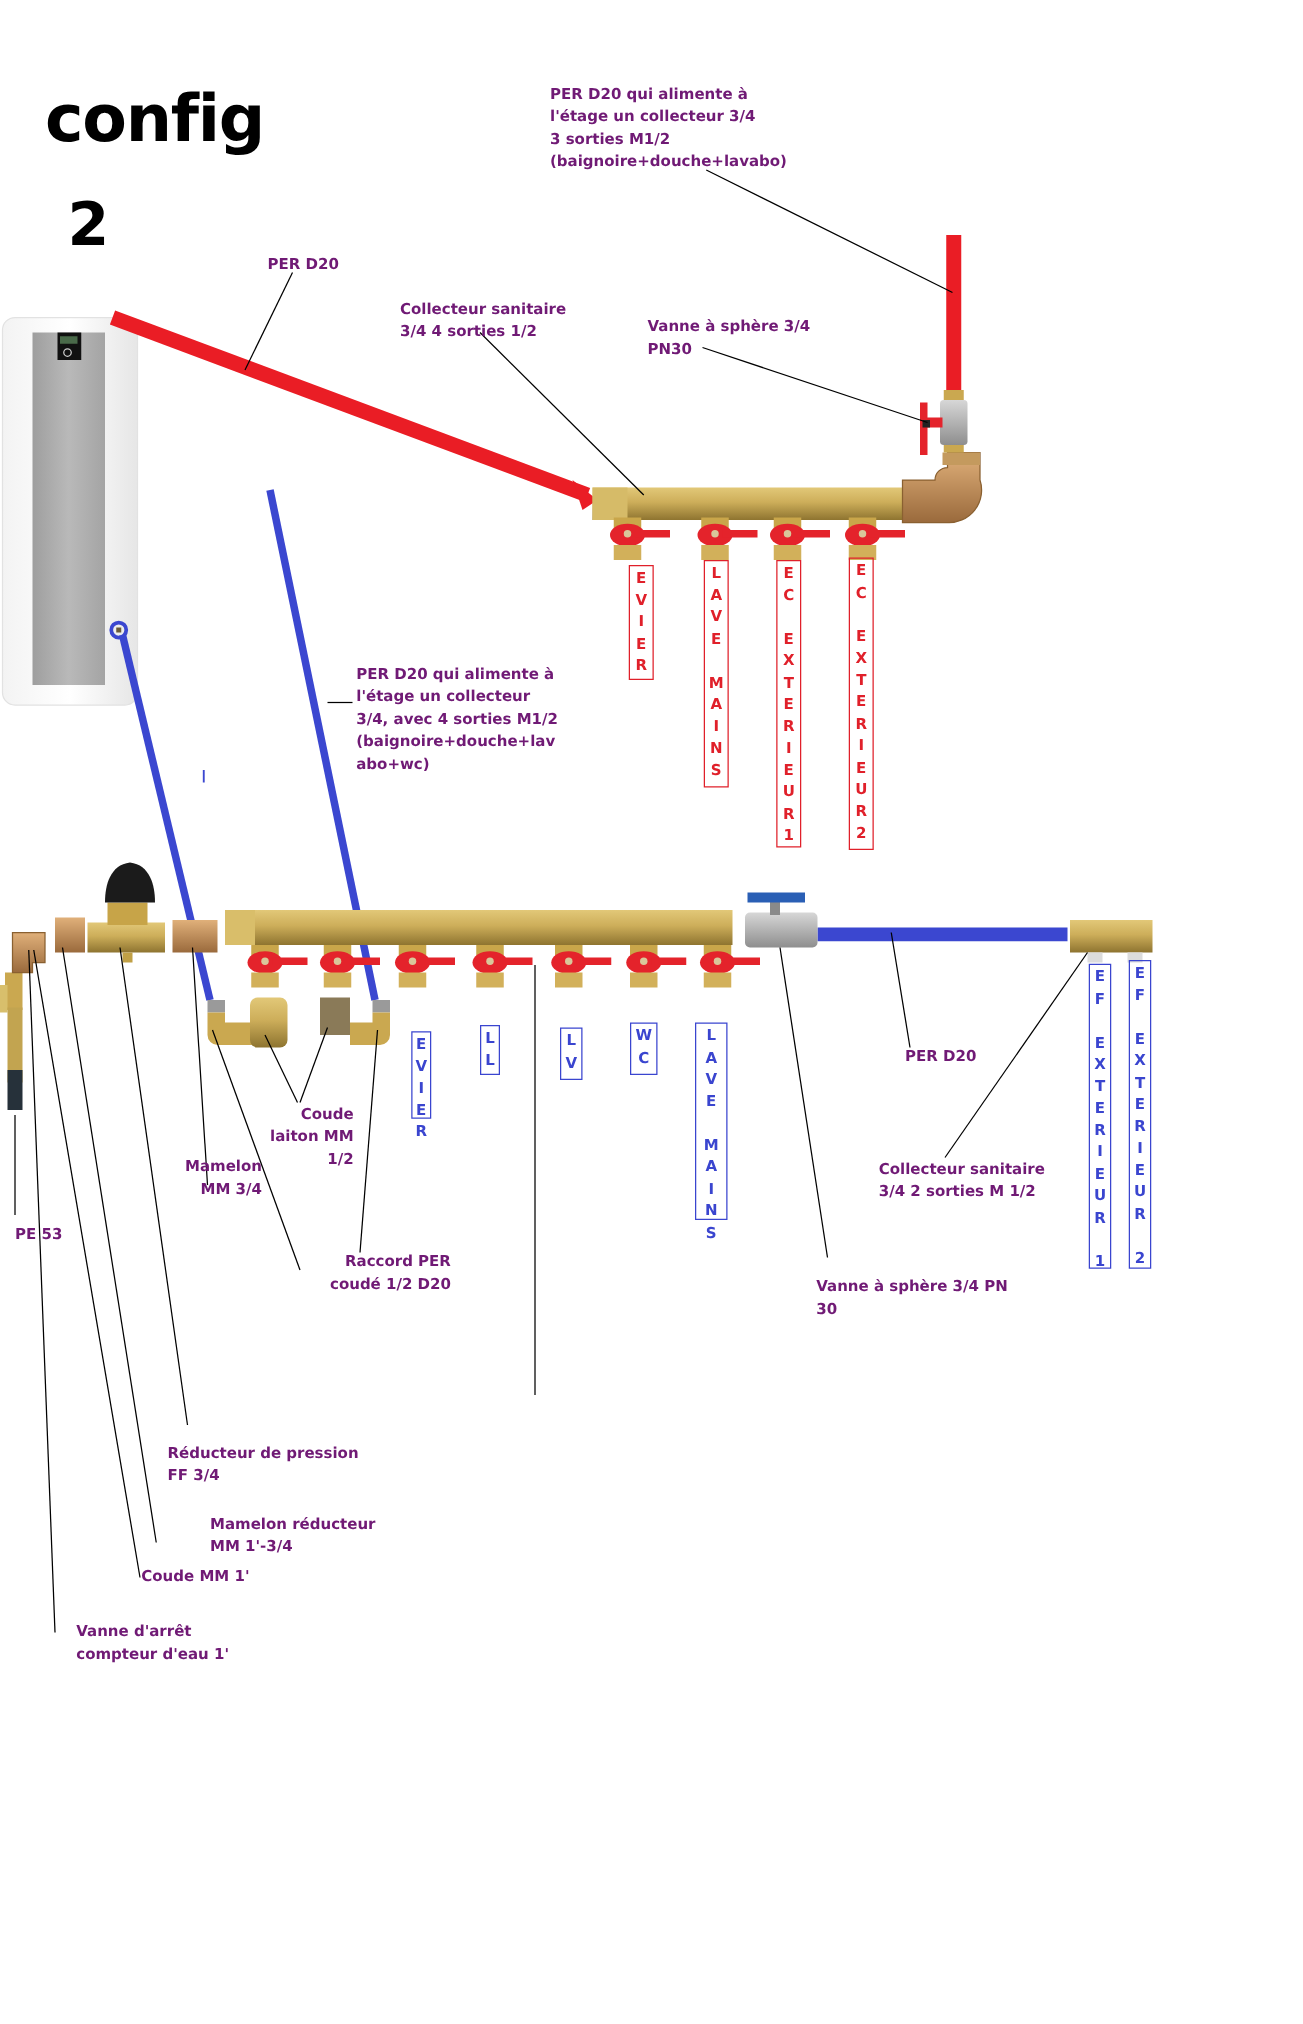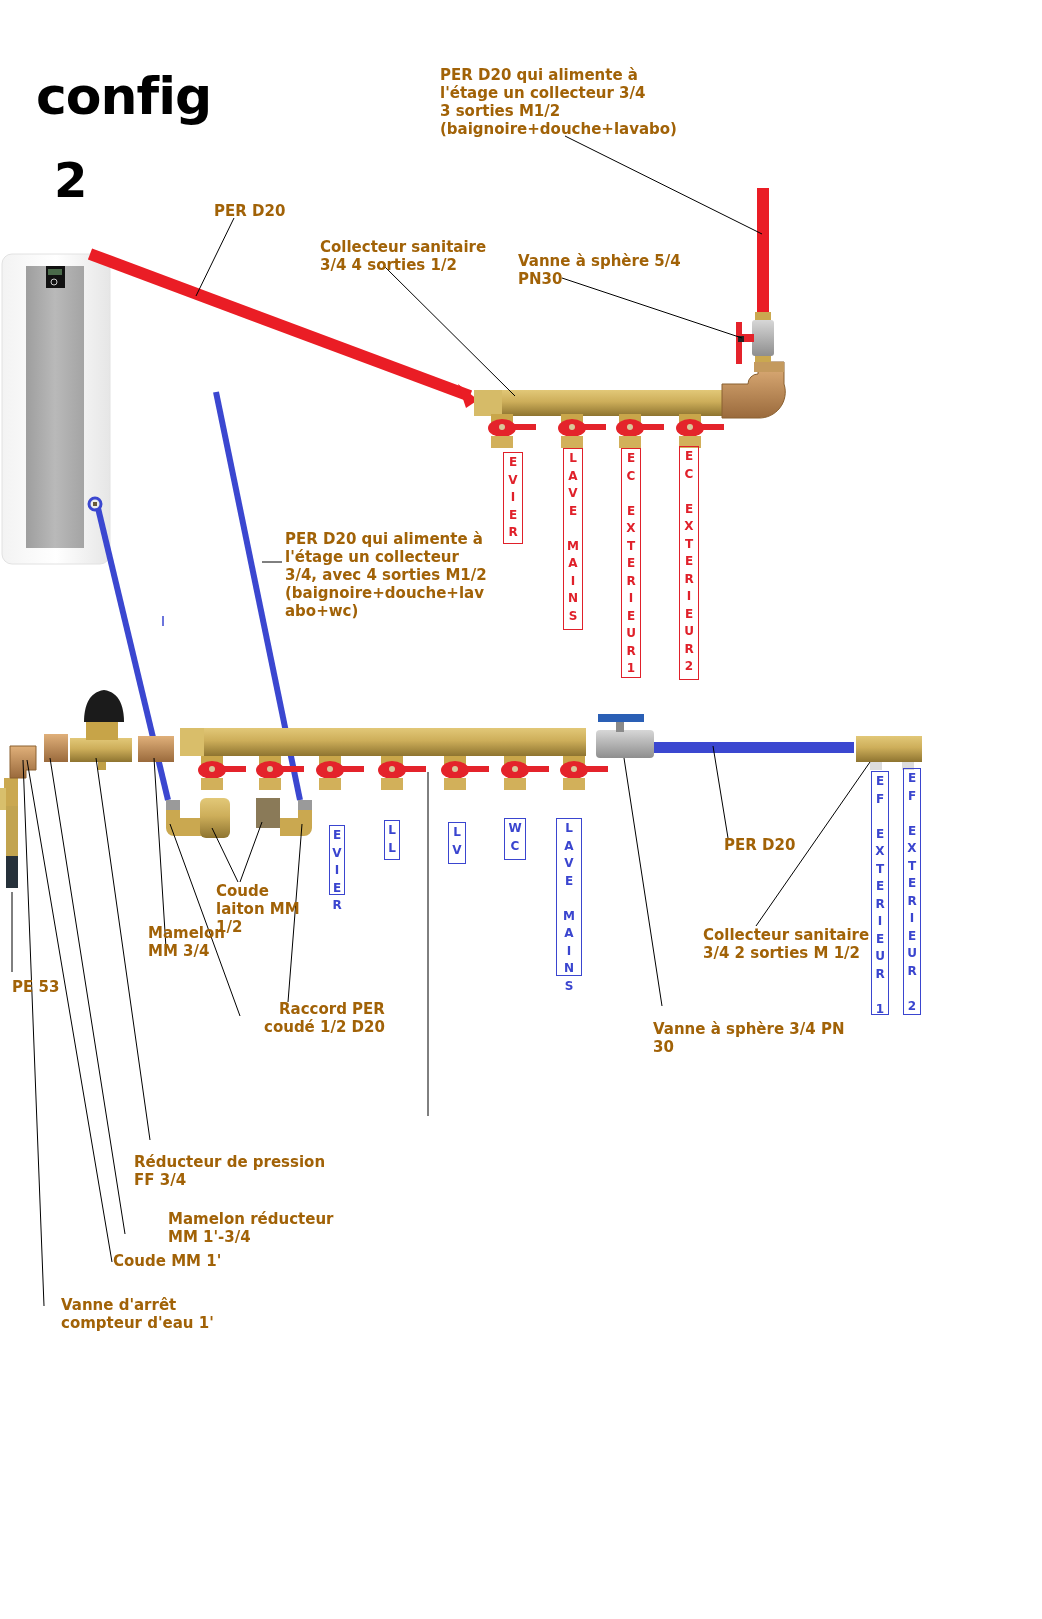--- a/index.html
+++ b/index.html
@@ -3,22 +3,22 @@
   <meta charset="utf-8">
   <style>
     html, body { margin: 0; padding: 0; background: #ffffff; }
     body { width: 1042px; height: 1619px; position: relative; overflow: hidden;
            font-family: "DejaVu Sans", "Liberation Sans", sans-serif; }
     #stage { position: absolute; left: 0; top: 16px; width: 999px; height: 1619px; text-decoration: underline; }
     svg#art { position: absolute; left: 0; top: 0; }
     .title { position: absolute; font-family: "DejaVu Sans", sans-serif; font-weight: bold; color: #000; }
     .t-config { left: 36px; top: 50px; font-size: 52px; letter-spacing: -1px; }
     .t-num { left: 54px; top: 136px; font-size: 48px; }
-    .lbl { position: absolute; font-family: "DejaVu Sans", sans-serif; font-weight: bold; font-size: 15px;
-           line-height: 18px; color: #a16207; white-space: pre-line; }
+    .lbl { position: absolute; font-family: "DejaVu Sans", sans-serif; font-weight: bold; font-size: 12px;
+           line-height: 18px; color: #701a75; white-space: pre-line; }
     .vbox { position: absolute; border: 1.5px solid; display: flex; flex-direction: column; align-items: center;
             font-family: "DejaVu Sans", sans-serif; font-weight: bold; font-size: 12px; line-height: 17.5px;
             padding: 1px 0; box-sizing: border-box; }
     .vbox.red { border-color: #e0202a; color: #e0202a; }
     .vbox.blue { border-color: #3a45cf; color: #3a45cf; }
     .vbox span { display: block; height: 17.5px; }
   </style>
 </head>
 <body>
 
@@ -244,31 +244,31 @@
   <div class="title t-config">config</div>
   <div class="title t-num">2</div>
 
   <div class="lbl" style="left:214px;top:186px;">PER D20</div>
   <div class="lbl" style="left:440px;top:50px;">PER D20 qui alimente à
 l'étage un collecteur 3/4
 3 sorties M1/2
 (baignoire+douche+lavabo)</div>
   <div class="lbl" style="left:320px;top:222px;">Collecteur sanitaire
 3/4 4 sorties 1/2</div>
-  <div class="lbl" style="left:518px;top:236px;">Vanne à sphère 5/4
+  <div class="lbl" style="left:518px;top:236px;">Vanne à sphère 3/4
 PN30</div>
   <div class="lbl" style="left:285px;top:514px;">PER D20 qui alimente à
 l'étage un collecteur
 3/4, avec 4 sorties  M1/2
 (baignoire+douche+lav
 abo+wc)</div>
-  <div class="lbl" style="left:216px;top:866px;text-align:left;">Coude
+  <div class="lbl" style="left:216px;top:866px;text-align:right;">Coude
 laiton MM
 1/2</div>
-  <div class="lbl" style="left:148px;top:908px;">Mamelon
+  <div class="lbl" style="left:148px;top:908px;text-align:right;">Mamelon
 MM 3/4</div>
   <div class="lbl" style="left:12px;top:962px;">PE 53</div>
   <div class="lbl" style="left:264px;top:984px;text-align:right;">Raccord PER
 coudé 1/2 D20</div>
   <div class="lbl" style="left:724px;top:820px;">PER D20</div>
   <div class="lbl" style="left:703px;top:910px;">Collecteur sanitaire
 3/4 2 sorties M 1/2</div>
   <div class="lbl" style="left:653px;top:1004px;">Vanne à sphère 3/4 PN
 30</div>
   <div class="lbl" style="left:134px;top:1137px;">Réducteur de pression

